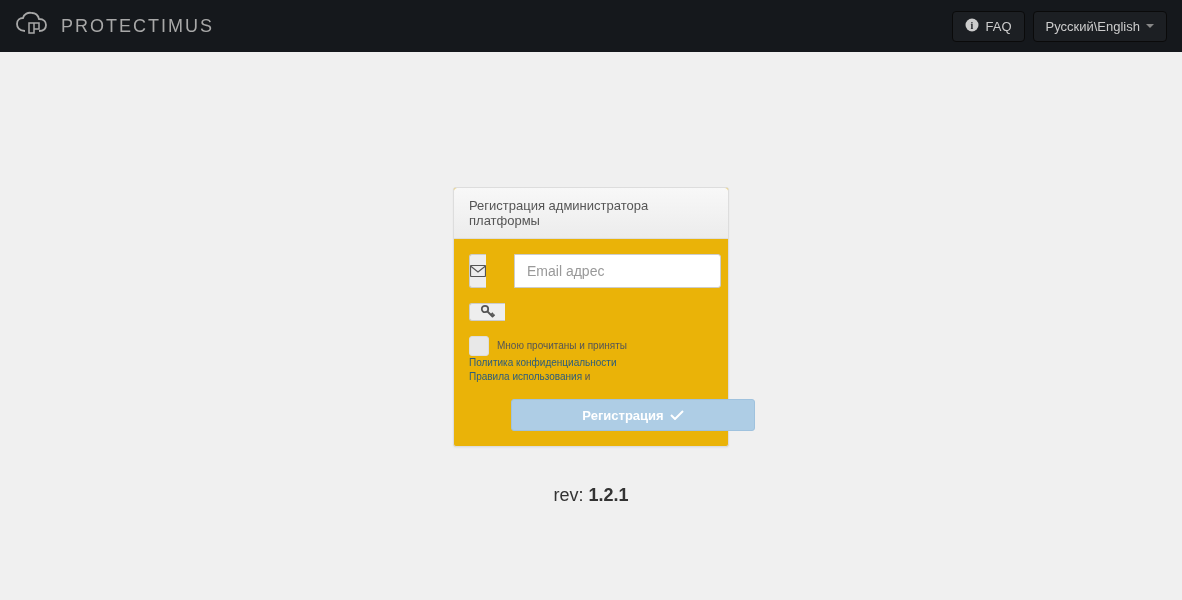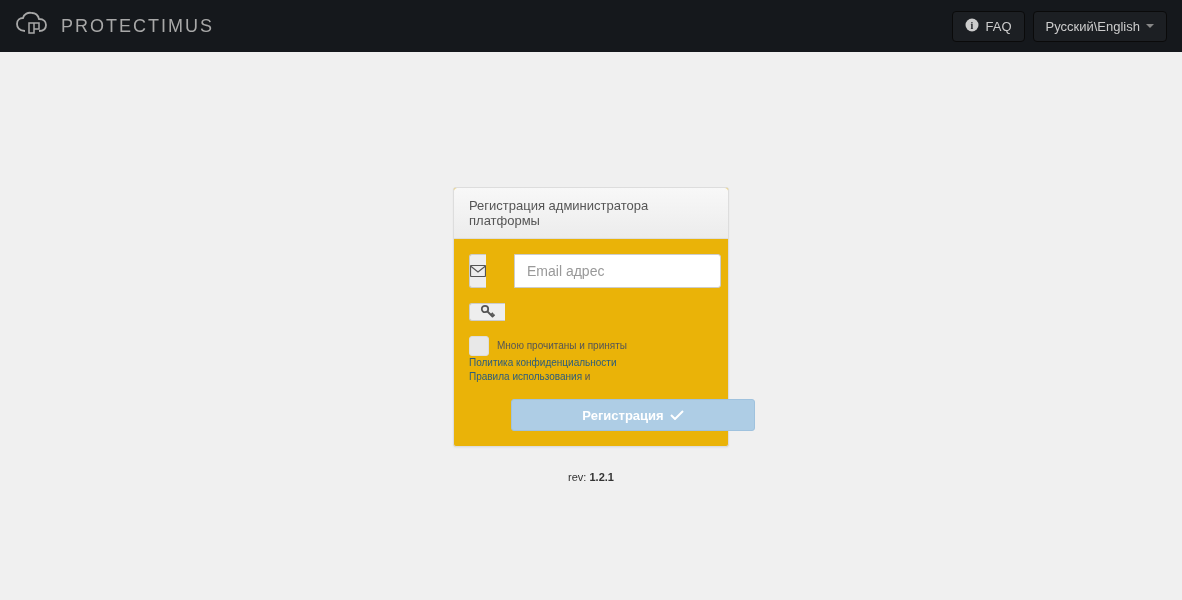--- a/index.html
+++ b/index.html
@@ -131,22 +131,22 @@
       font-size: 13px;
       font-weight: 600;
       display: flex;
       align-items: center;
       justify-content: center;
       gap: 6px;
       cursor: pointer;
       margin-left: 42px;
     }
     .footer {
-      margin-top: 24px;
-      font-size: 11px;
+      margin-top: 38px;
+      font-size: 18px;
       color: #333;
     }
     .footer b {
       font-weight: bold;
     }
     .caret-down {
       width: 0; height: 0;
       border-left: 4px solid transparent;
       border-right: 4px solid transparent;
       border-top: 4px solid #888;

